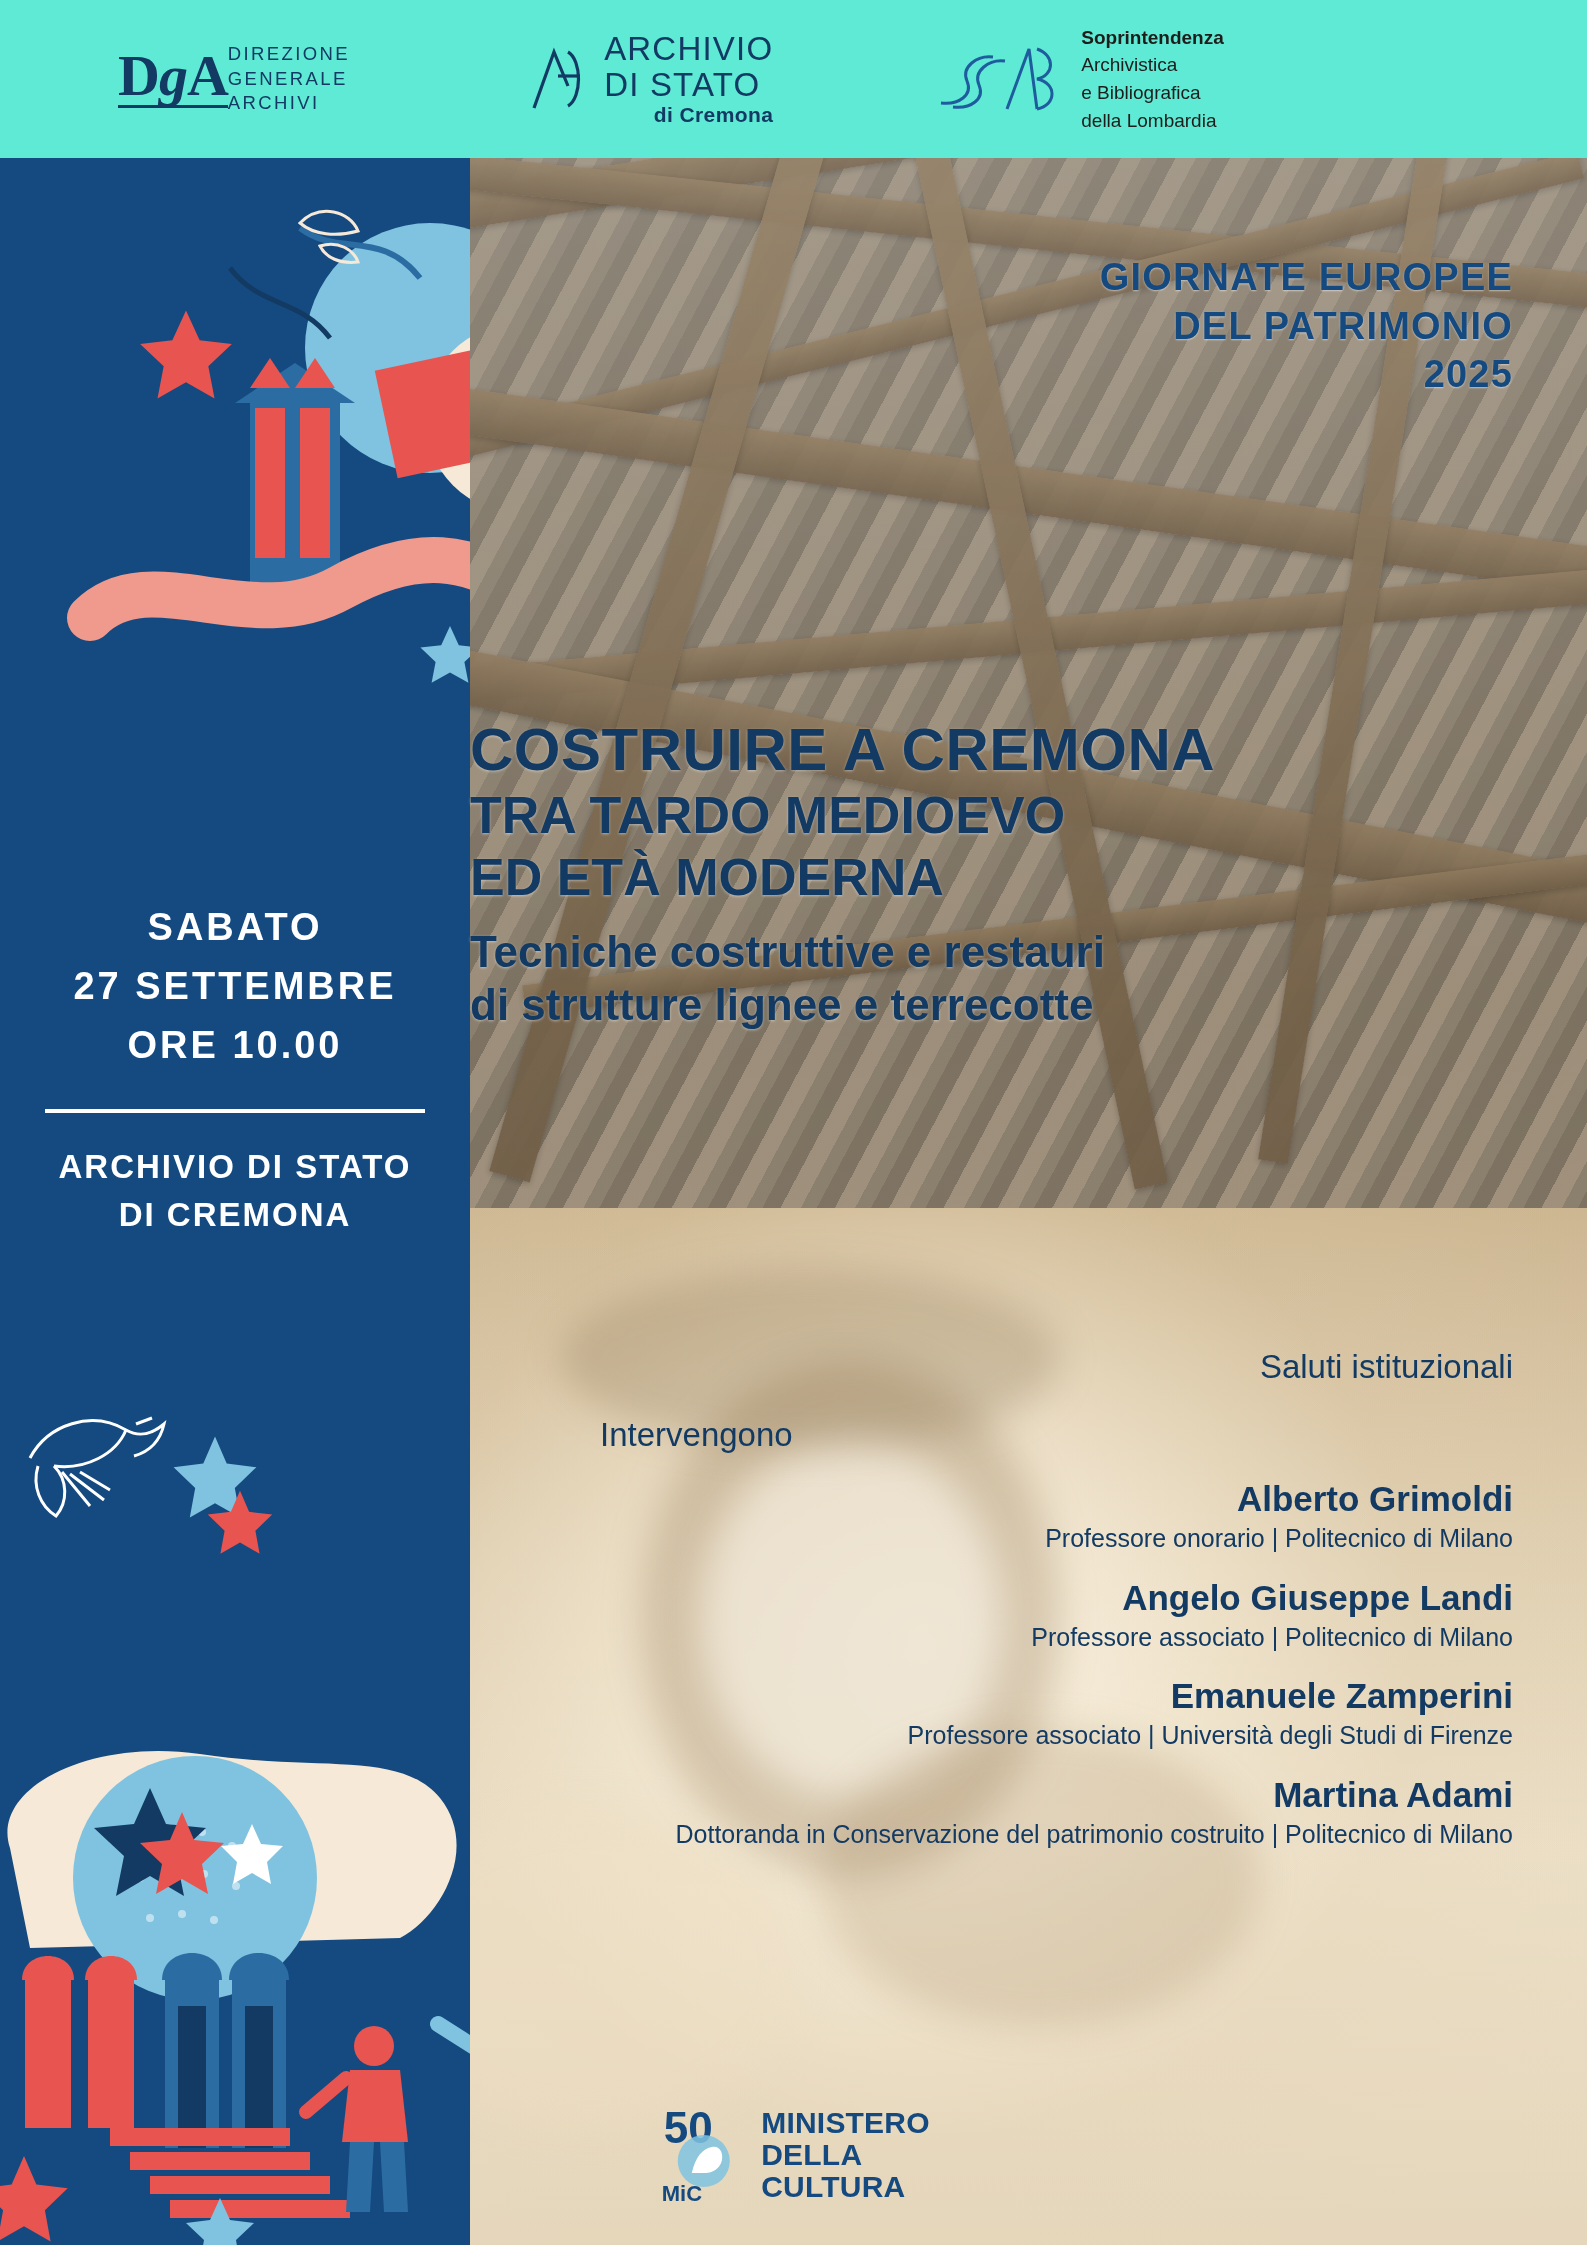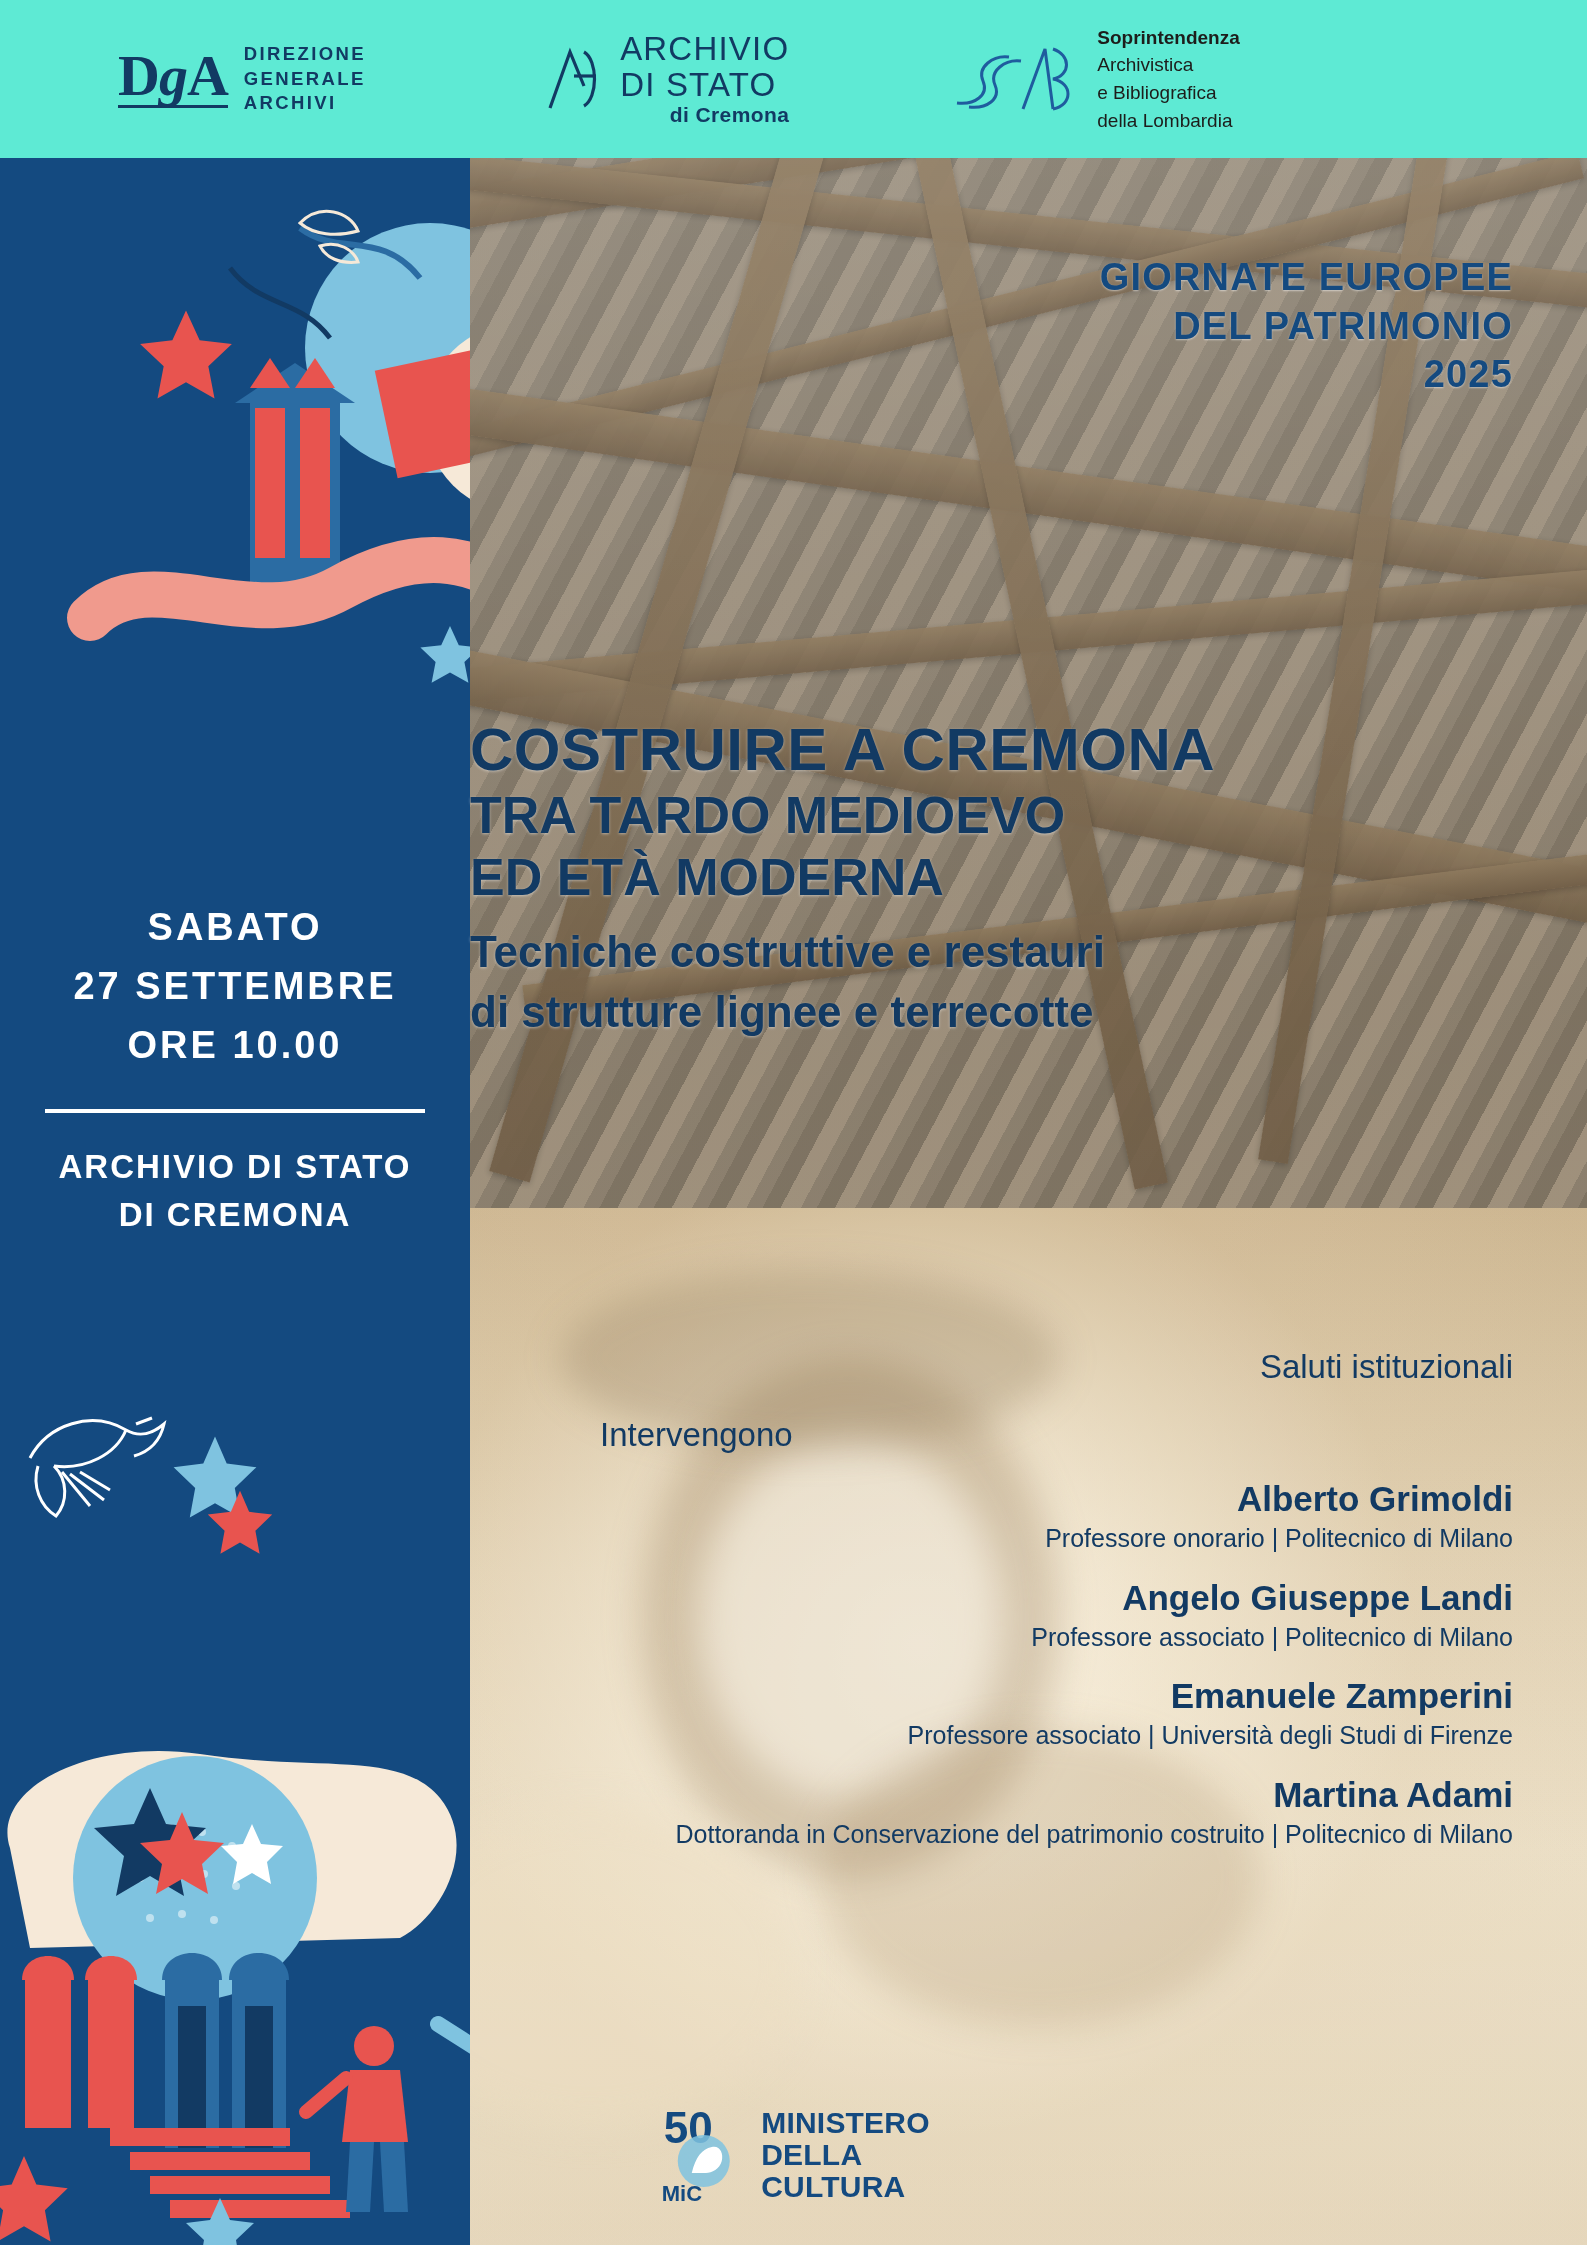--- a/index.html
+++ b/index.html
@@ -38,23 +38,22 @@
     font-family: "Liberation Serif", serif;
     font-size: 58px;
     font-weight: bold;
     letter-spacing: -1px;
     line-height: 0.9;
     border-bottom: 3px solid #123a63;
     padding-bottom: 2px;
   }
   .logo-dga .mark .g { font-style: italic; }
   .logo-dga .txt {
-    margin-left: 16px;
     font-size: 18.5px;
-    font-weight: bold;
+    font-weight: normal;
     letter-spacing: 2.4px;
     line-height: 1.35;
   }
   .logo-asc { margin-left: 178px; }
   .logo-asc .asc-mark {
     width: 62px; height: 66px;
     position: relative;
     margin-right: 14px;
   }
   .logo-asc .asc-txt .l1 {
@@ -431,21 +430,21 @@
       <div>GIORNATE EUROPEE</div>
       <div>DEL PATRIMONIO</div>
       <div>2025</div>
     </div>
 
     <div class="title-wrap">
       <div class="t1">COSTRUIRE A CREMONA</div>
       <div class="t2">TRA TARDO MEDIOEVO</div>
       <div class="t2">ED ETÀ MODERNA</div>
       <div class="t3">Tecniche costruttive e restauri</div>
-      <div class="t3" style="margin-top:8px">di strutture lignee e terrecotte</div>
+      <div class="t3" style="margin-top:1px">di strutture lignee e terrecotte</div>
     </div>
 
     <div class="date-block">
       <div class="d">SABATO</div>
       <div class="d">27 SETTEMBRE</div>
       <div class="d">ORE 10.00</div>
       <div class="divider"></div>
       <div class="venue">ARCHIVIO DI STATO</div>
       <div class="venue">DI CREMONA</div>
     </div>

